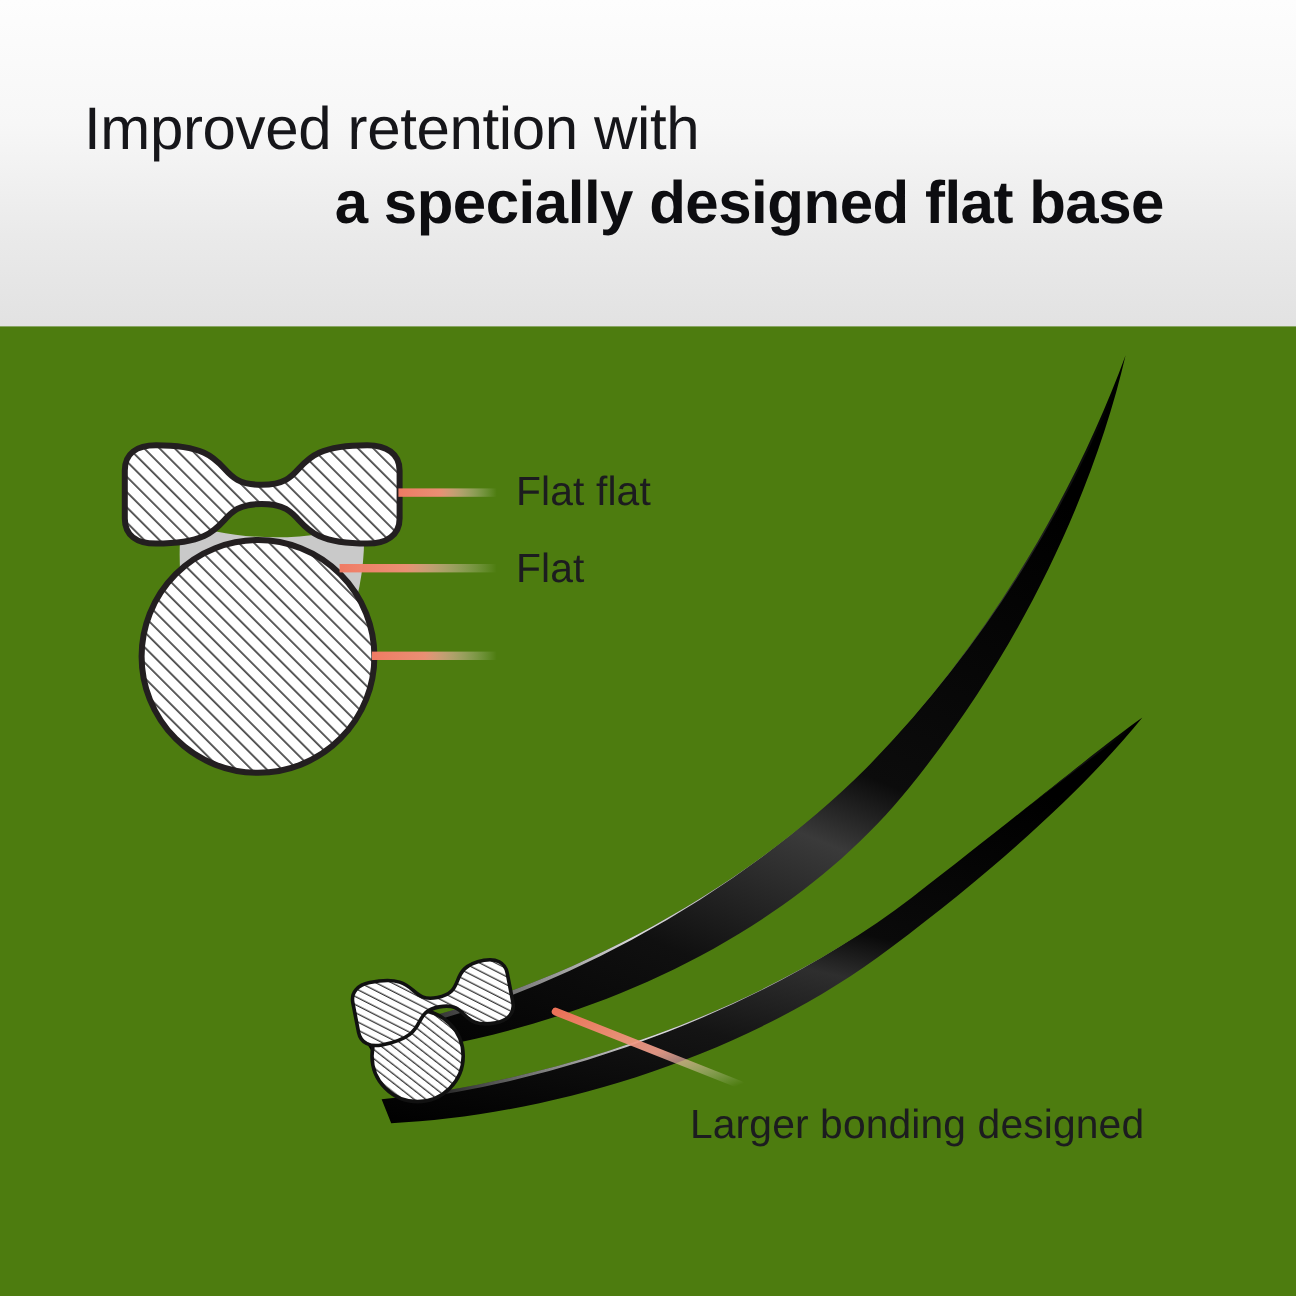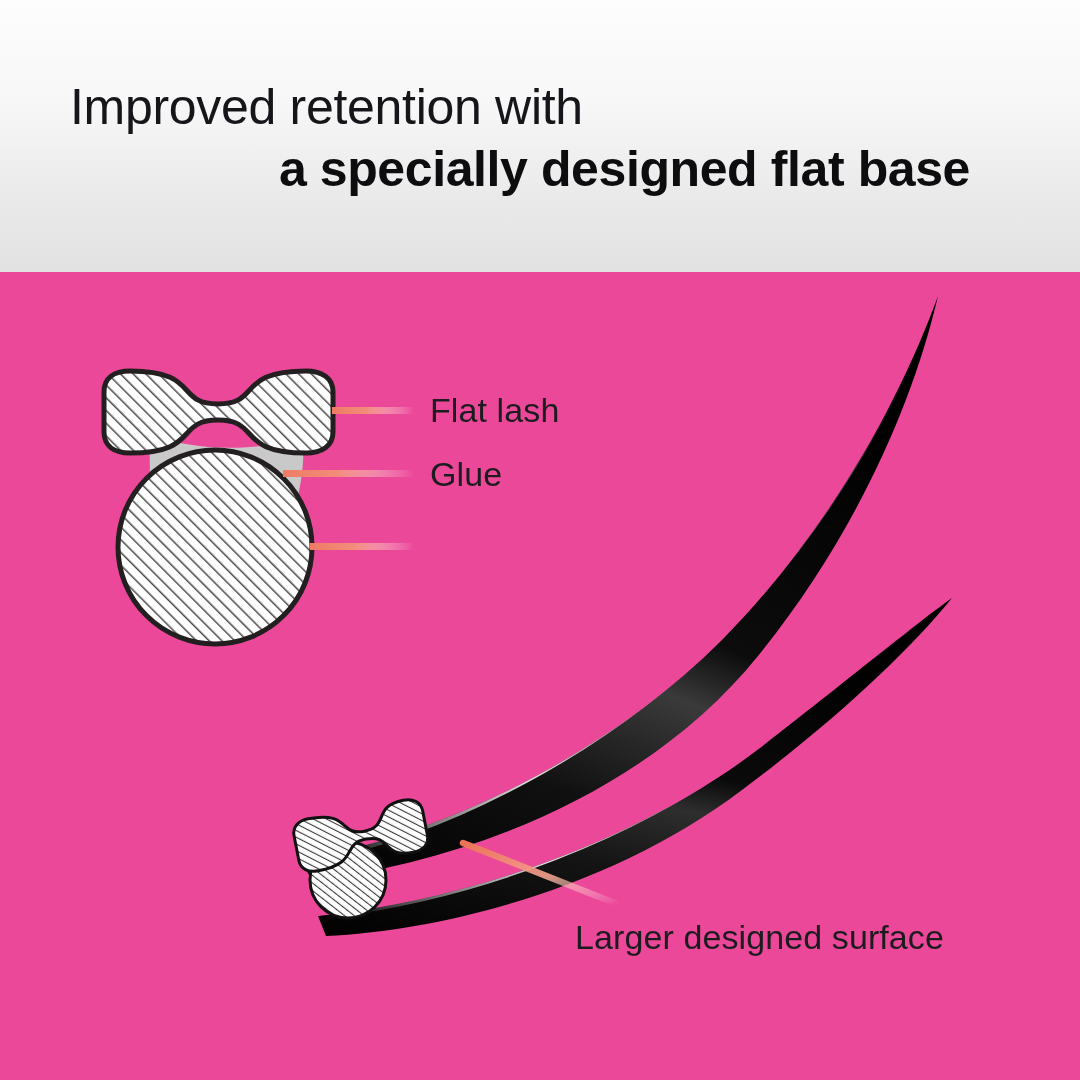--- a/index.html
+++ b/index.html
@@ -8,21 +8,21 @@
     background: #ffffff;
   }
   body {
     font-family: "Liberation Sans", sans-serif;
   }
   #canvas {
     position: relative;
     width: 1080px;
     height: 1080px;
     overflow: hidden;
-    background: #ec4899;
+    background: #4d7c0f;
   }
 
   
   .header-band {
     position: absolute;
     left: 0;
     top: 0;
     width: 1080px;
     height: 272px;
     background: linear-gradient(180deg, #fdfdfd 0%, #f7f7f7 38%, #eaeaea 72%, #e2e2e2 100%);
@@ -198,20 +198,20 @@
                  C427,858 420,863 410,863
                  C378,863 392,841 366,841
                  C340,841 356,863 313,863
                  C303,863 296,858 296,849 Z" fill="url(#hatch-sm)" stroke="#111111" stroke-width="3" stroke-linejoin="round"></path>
       </g>
     </g>
 
     <path d="M463,843 L617,904" stroke="url(#leadD)" stroke-width="6.5" stroke-linecap="round" fill="none"></path>
   </svg>
 
-  <div class="callout" id="label-flat-lash">Flat lash</div>
-
-  <div class="callout" id="label-glue">Glue</div>
-
-
-  <div class="callout" id="label-bonding">Larger designed surface</div>
+  <div class="callout" id="label-flat-lash">Flat flat</div>
+
+  <div class="callout" id="label-glue">Flat</div>
+
+
+  <div class="callout" id="label-bonding">Larger bonding designed</div>
 
 </div>
 
 </body></html>

